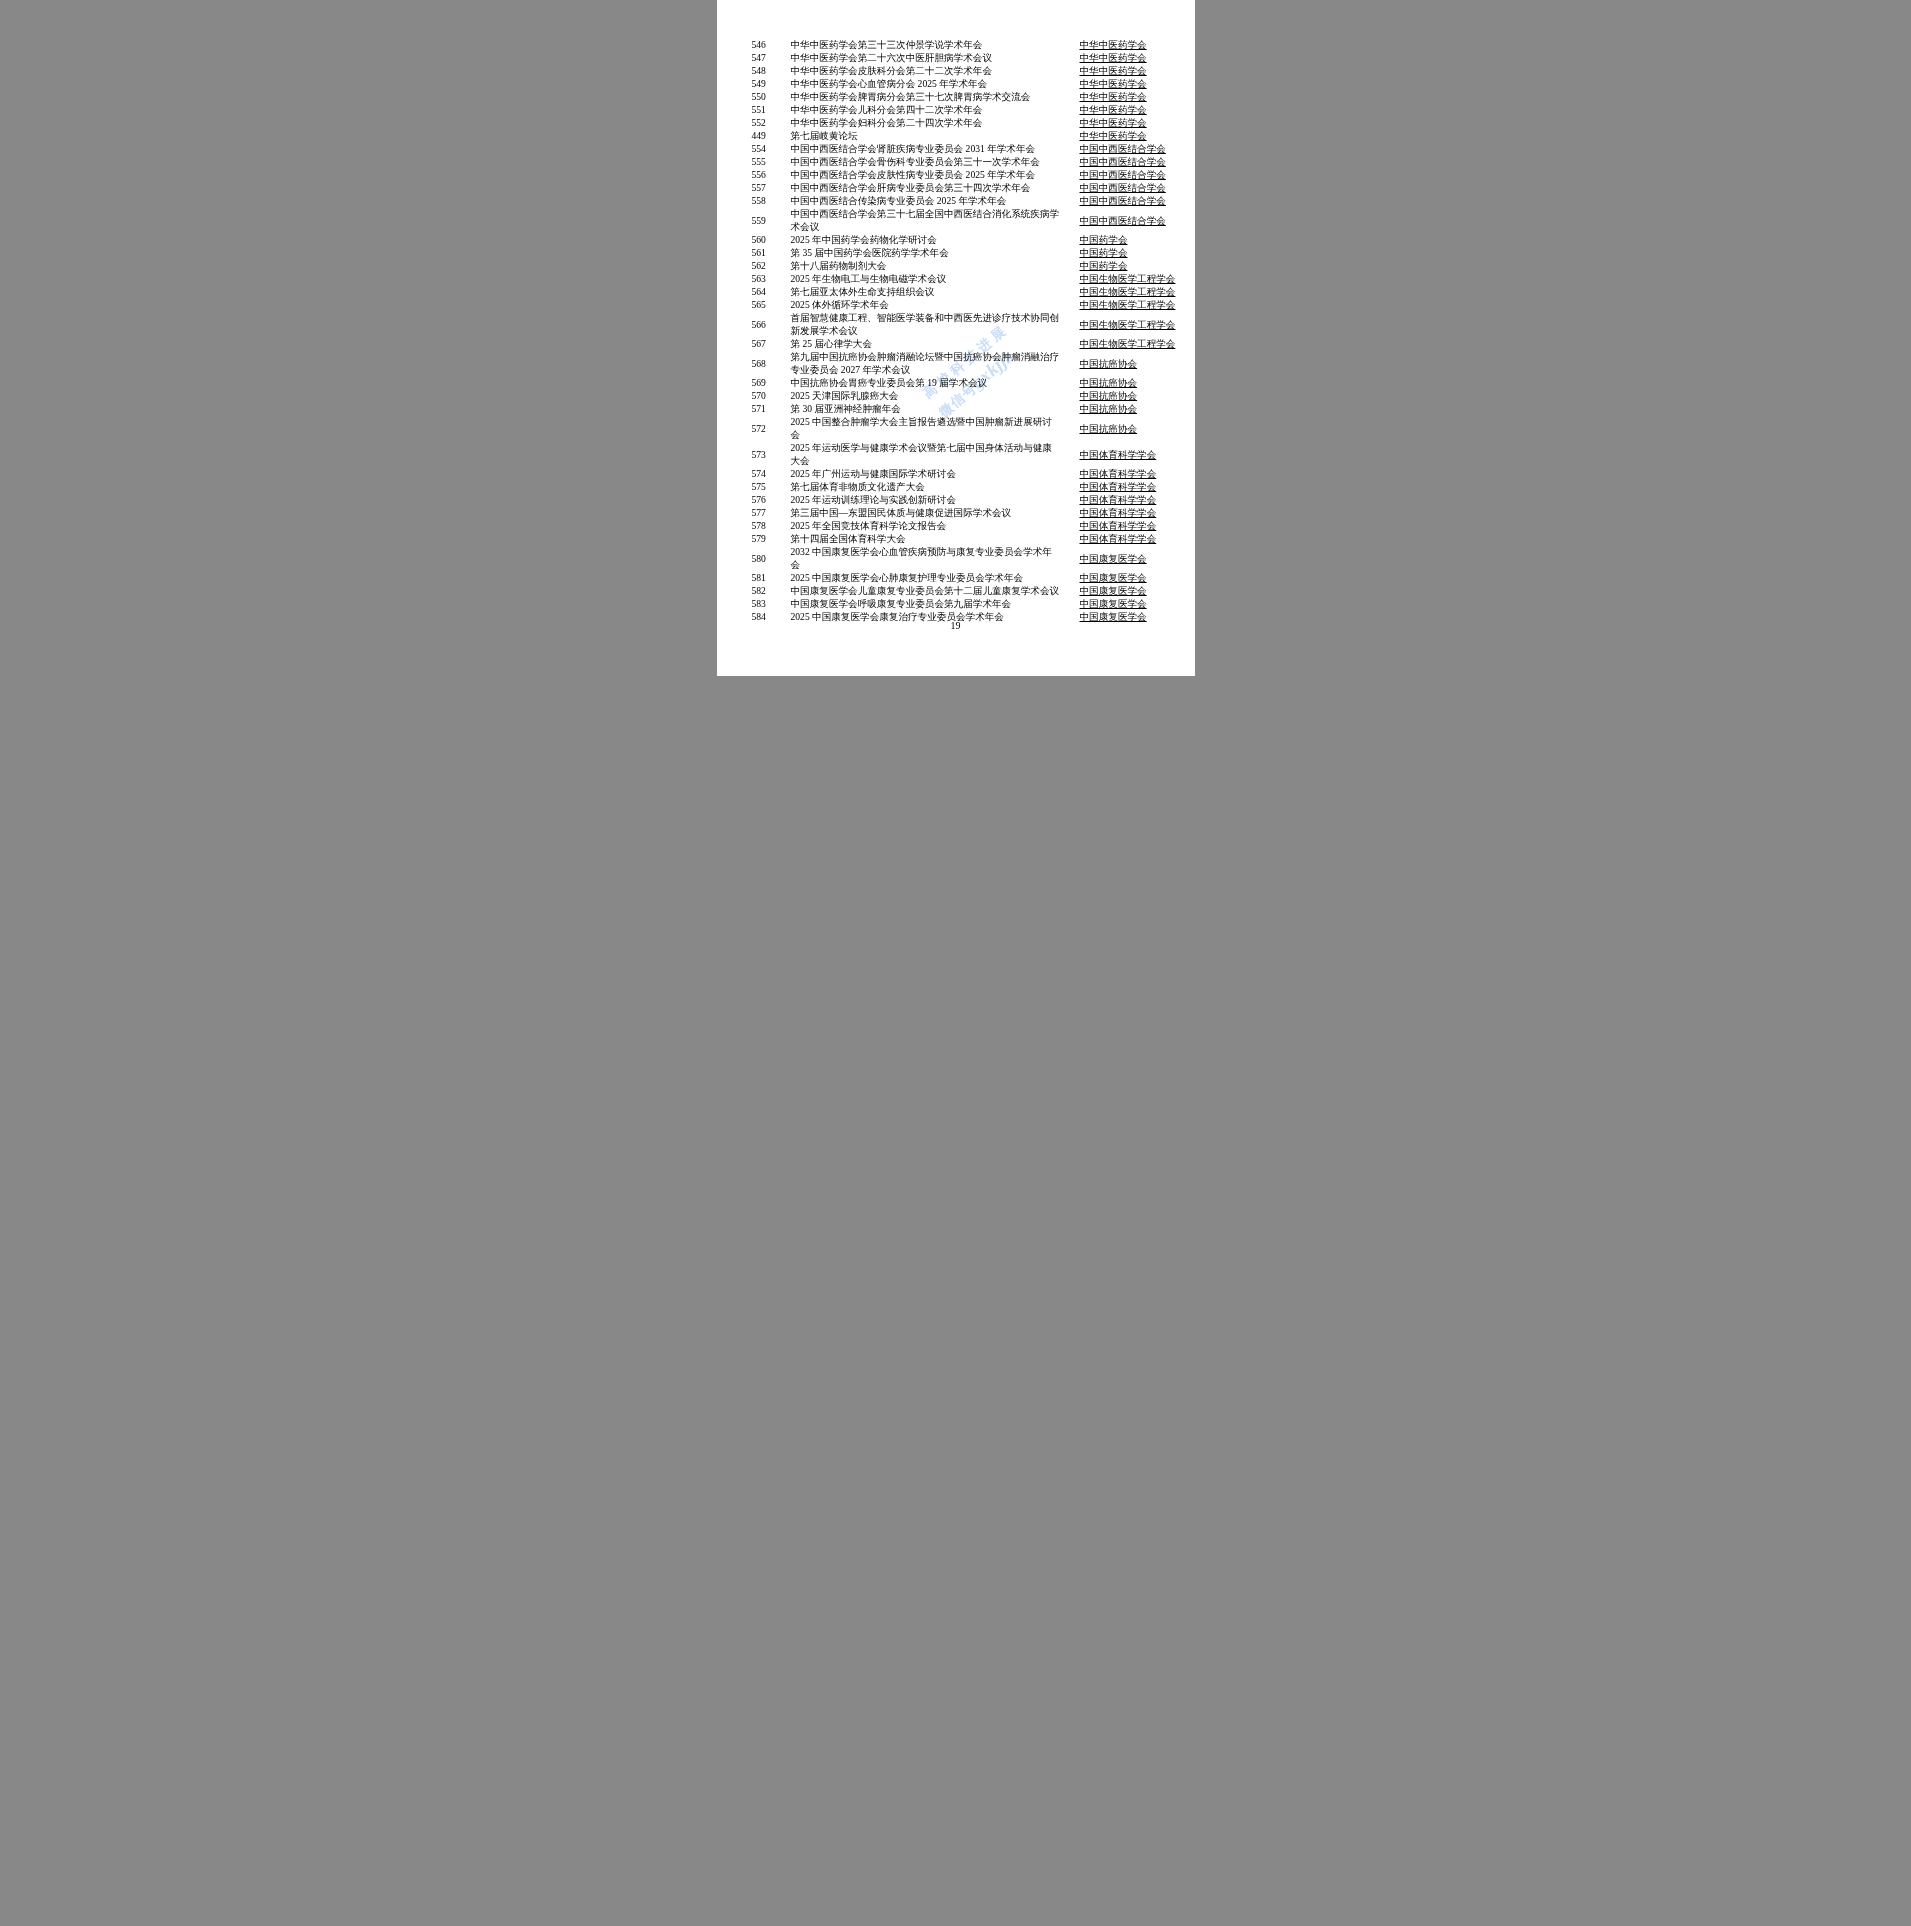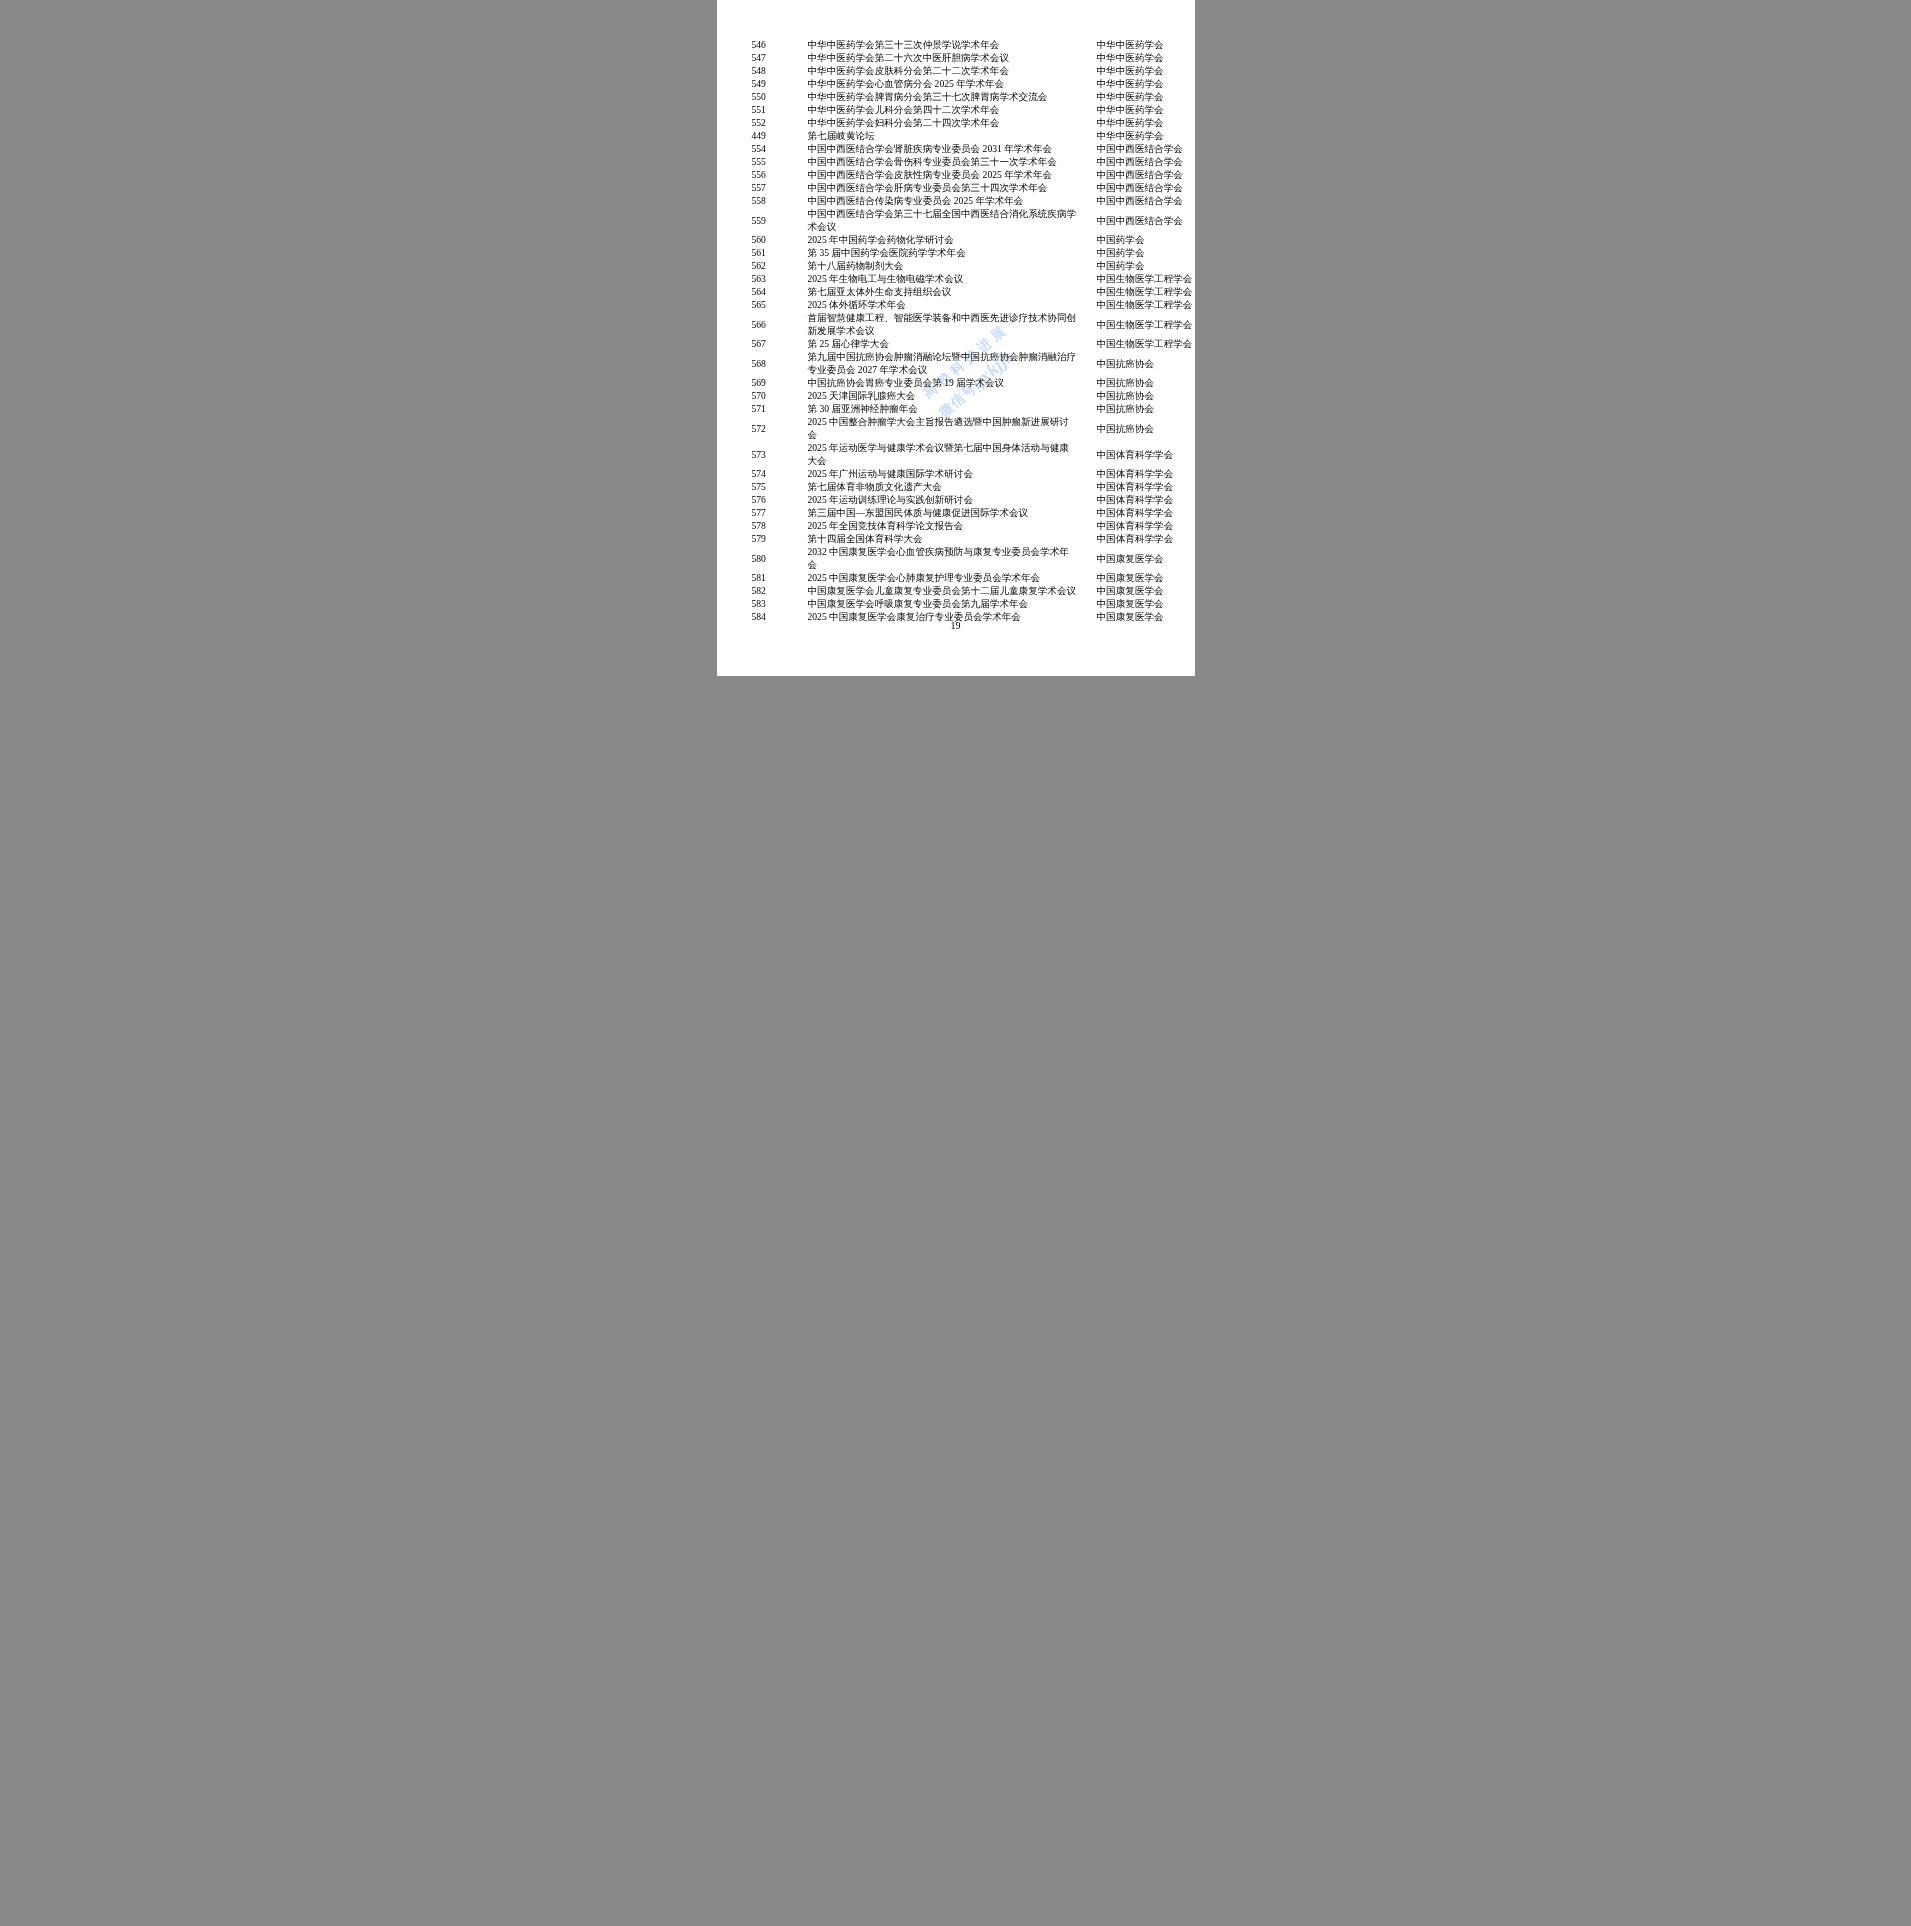--- a/index.html
+++ b/index.html
@@ -9,22 +9,22 @@
     margin:0 auto;
     background:#ffffff;
     font-family:"Liberation Serif","DejaVu Serif",serif;
     color:#000000;
     overflow:hidden;
   }
   .rows { position:absolute; top:38px; left:0; right:0; }
   .row { display:flex; align-items:center;gap:8px; }
   .cell { font-size:9.6px; line-height:13px; }
   .num  { margin-left:35px; width:31px; flex:0 0 auto; }
-  .name { width:281px; flex:0 0 auto; white-space:pre-line;margin-left:17px; }
-  .org  { flex:1 1 auto; }
+  .name { width:281px; flex:0 0 auto; white-space:pre-line; }
+  .org  { flex:1 1 auto;text-decoration:underline; }
   .page-number {
     position:absolute; top:621px; left:0; width:100%;
     text-align:center; font-size:10px; line-height:10px;
   }
   .watermark {
     position:absolute; left:200px; top:339px; width:139px;
     transform:rotate(-40deg); transform-origin:center;
     color:#c8ddf8; pointer-events:none;
   }
   .wm-line1 { font-size:13.5px; letter-spacing:4.2px; white-space:nowrap; font-weight:bold; }

